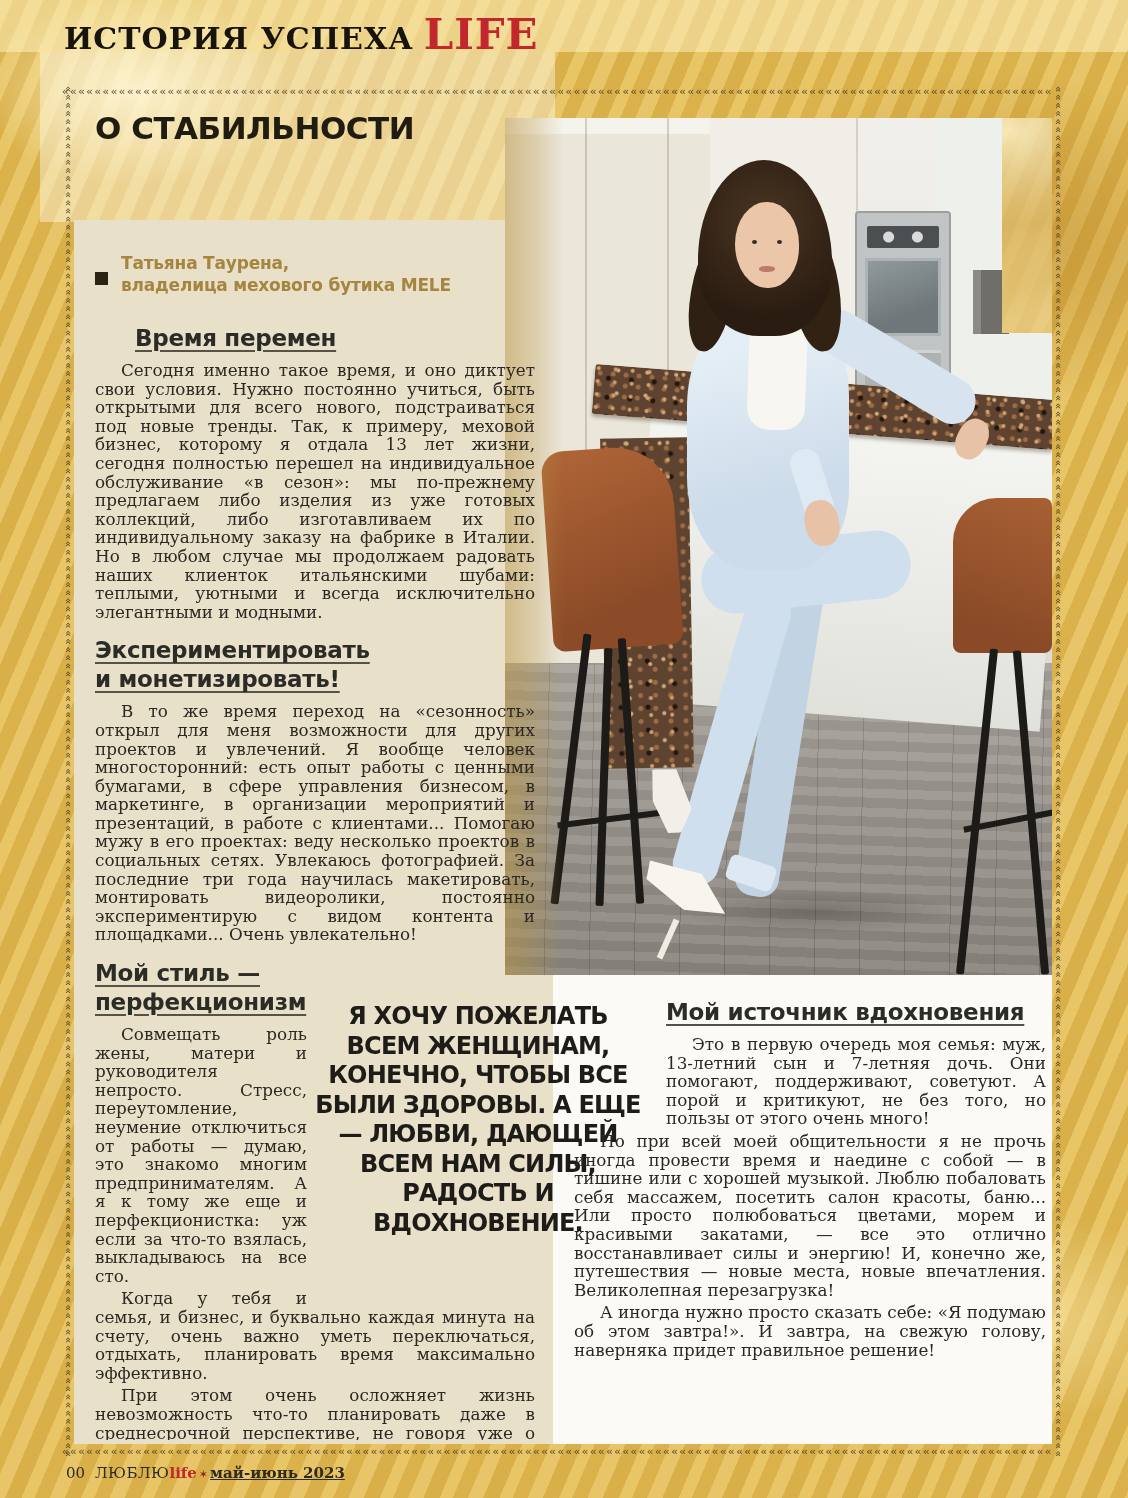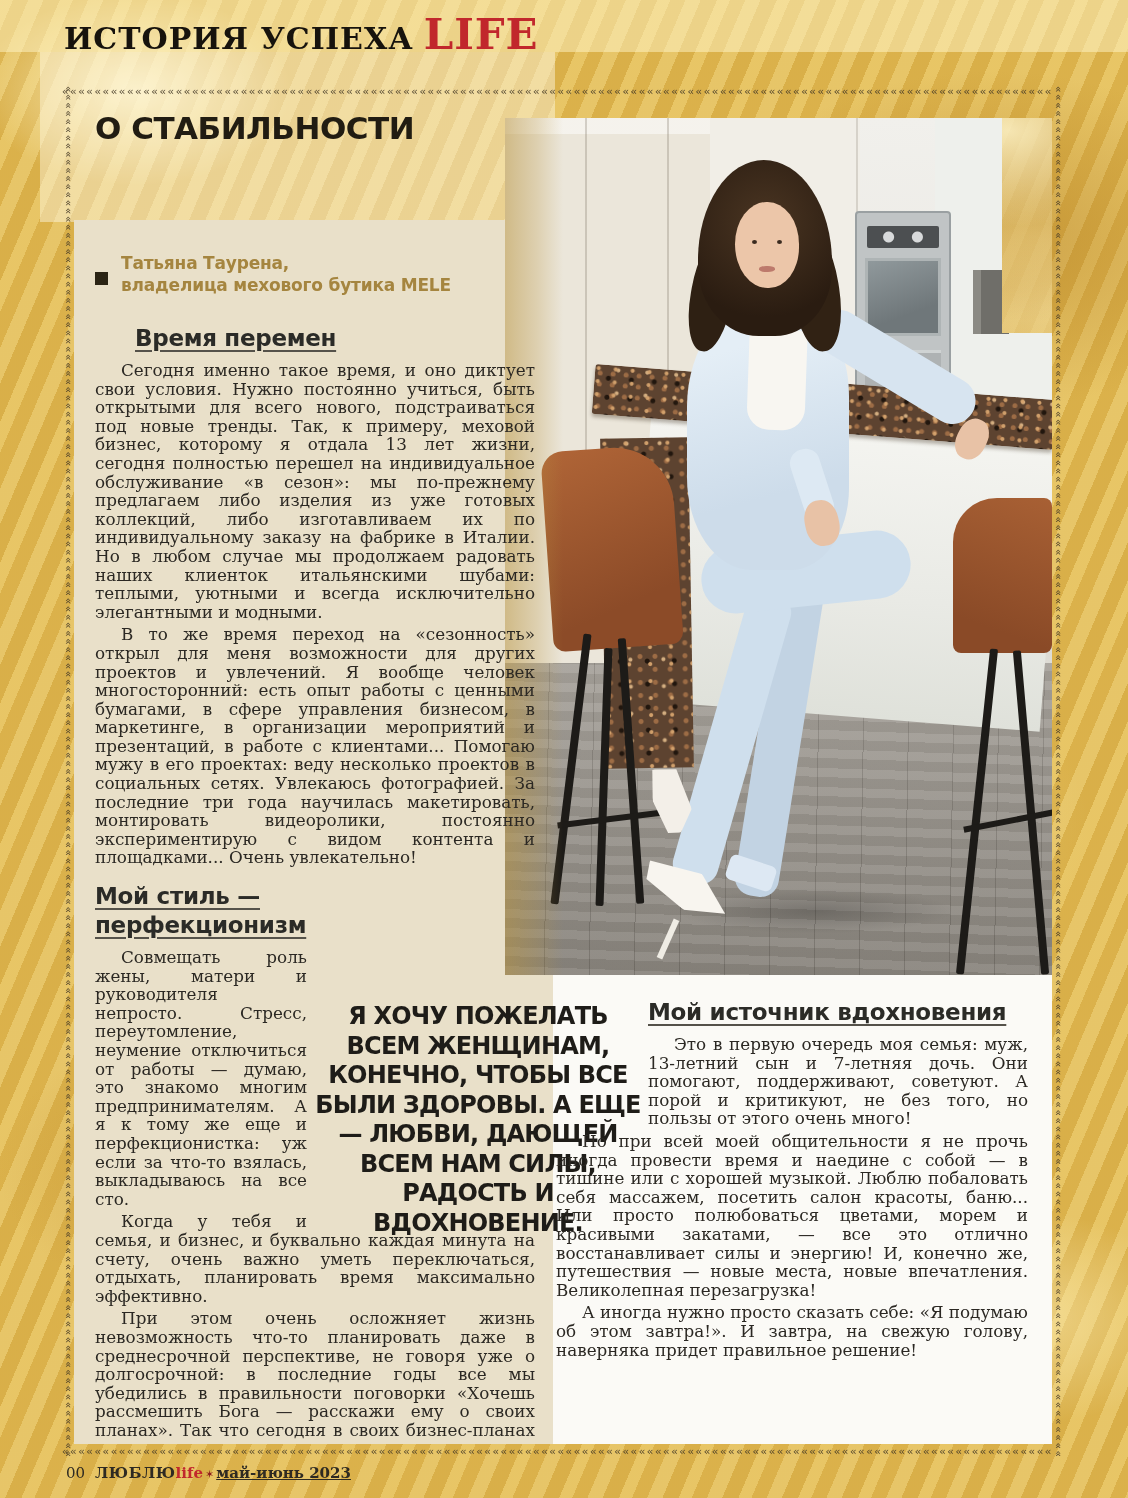--- a/index.html
+++ b/index.html
@@ -53,32 +53,32 @@
   .h2 { font-family:"DejaVu Sans", sans-serif; font-weight:bold; font-size:23px; line-height:29px;
         color:#2b2b27; letter-spacing:-0.3px; text-decoration:underline;
         text-decoration-thickness:2px; text-underline-offset:4px; text-decoration-color:#55524a;
         margin:15px 0 8px; }
   .h2.first { margin-top:0;margin-left:40px; }
   .h2 span { display:block; }
   .col-left { left:95px; top:324px; width:440px; height:1116px; overflow:hidden;
               font-size:16.8px; line-height:18.6px; color:#2b2823; }
   .col-left p, .col-right p { text-align:justify; text-indent:26px; margin:0 0 4px; }
   .wrap-spacer { float:right; width:228px; height:278px; }
-  .col-right { left:556px; top:998px; width:472px; font-size:16.8px; line-height:18.6px; color:#2b2823; }
+  .col-right { left:574px; top:998px; width:472px; font-size:16.8px; line-height:18.6px; color:#2b2823; }
   .col-right .indent { margin-left:92px; }
 
   
   .pull-quote { left:312px; top:1002px; width:332px; text-align:center;
                 font-family:"DejaVu Sans", sans-serif; font-weight:bold; font-size:24px;
                 line-height:29.5px; letter-spacing:-0.8px; color:#1e1c18; }
 
   
   .footer { left:66px; top:1464px; font-family:"DejaVu Serif", serif; font-size:15px; color:#2e2a22; white-space:nowrap; }
   .footer .pageno { margin-right:10px; }
-  .footer .mag { font-weight:bold; letter-spacing:.5px; }
+  .footer .mag { font-weight:normal; letter-spacing:.5px; }
   .footer .mag-suffix { font-weight:bold; color:#c1272c; }
   .footer .sep { color:#8c1d1d; font-size:11px; margin:0 2px; }
   .footer .issue { font-weight:bold;text-decoration:underline; }
 
   
   .photo { left:505px; top:118px; width:547px; height:857px; overflow:hidden;
            background:linear-gradient(180deg,#f1f0ec 0%,#e7e5df 45%,#dedcd5 62%,#d6d3cc 100%); }
   .photo > div { position:absolute; }
   .cab-left { left:0; top:0; width:205px; height:585px; background:#ebe6da;
     background-image:repeating-linear-gradient(90deg, transparent 0 80px, rgba(120,110,95,.28) 80px 82px),
@@ -228,20 +228,24 @@
   <div class="abs title">
     <span>О СТАБИЛЬНОСТИ</span>
   </div>
   <div class="abs byline">
     <span class="byline-bullet"></span><span class="byline-text"><span>Татьяна Таурена,</span><span>владелица мехового бутика MELE</span></span>
   </div>
 
   <div class="abs col-left">
     <div class="h2 first">Время перемен</div>
     <p>Сегодня именно такое время, и оно диктует свои условия. Нужно постоянно учиться, быть открытыми для всего нового, подстраиваться под новые тренды. Так, к примеру, меховой бизнес, которому я отдала 13 лет жизни, сегодня полностью перешел на индивидуальное обслуживание «в сезон»: мы по-прежнему предлагаем либо изделия из уже готовых коллекций, либо изготавливаем их по индивидуальному заказу на фабрике в Италии. Но в любом случае мы продолжаем радовать наших клиенток итальянскими шубами: теплыми, уютными и всегда исключительно элегантными и модными.</p>
+    <div class="h2">
+      <span>Экспериментировать</span>
+      <span>и монетизировать!</span>
+    </div>
     <p>В то же время переход на «сезонность» открыл для меня возможности для других проектов и увлечений. Я вообще человек многосторонний: есть опыт работы с ценными бумагами, в сфере управления бизнесом, в маркетинге, в организации мероприятий и презентаций, в работе с клиентами... Помогаю мужу в его проектах: веду несколько проектов в социальных сетях. Увлекаюсь фотографией. За последние три года научилась макетировать, монтировать видеоролики, постоянно экспериментирую с видом контента и площадками... Очень увлекательно!</p>
     <div class="h2">
       <span>Мой стиль —</span>
       <span>перфекционизм</span>
     </div>
     <div class="wrap-spacer"></div>
     <p>Совмещать роль жены, матери и руководителя непросто. Стресс, переутомление, неумение отключиться от работы — думаю, это знакомо многим предпринимателям. А я к тому же еще и перфекционистка: уж если за что-то взялась, выкладываюсь на все сто.</p>
     <p>Когда у тебя и семья, и бизнес, и буквально каждая минута на счету, очень важно уметь переключаться, отдыхать, планировать время максимально эффективно.</p>
     <p>При этом очень осложняет жизнь невозможность что-то планировать даже в среднесрочной перспективе, не говоря уже о долгосрочной: в последние годы все мы убедились в правильности поговорки «Хочешь рассмешить Бога — расскажи ему о своих планах». Так что сегодня в своих бизнес-планах слишком далеко не заглядываю: так надежнее. И мечтаю, чтобы в наш мир наконец вернулась стабильность.</p>
   </div>

